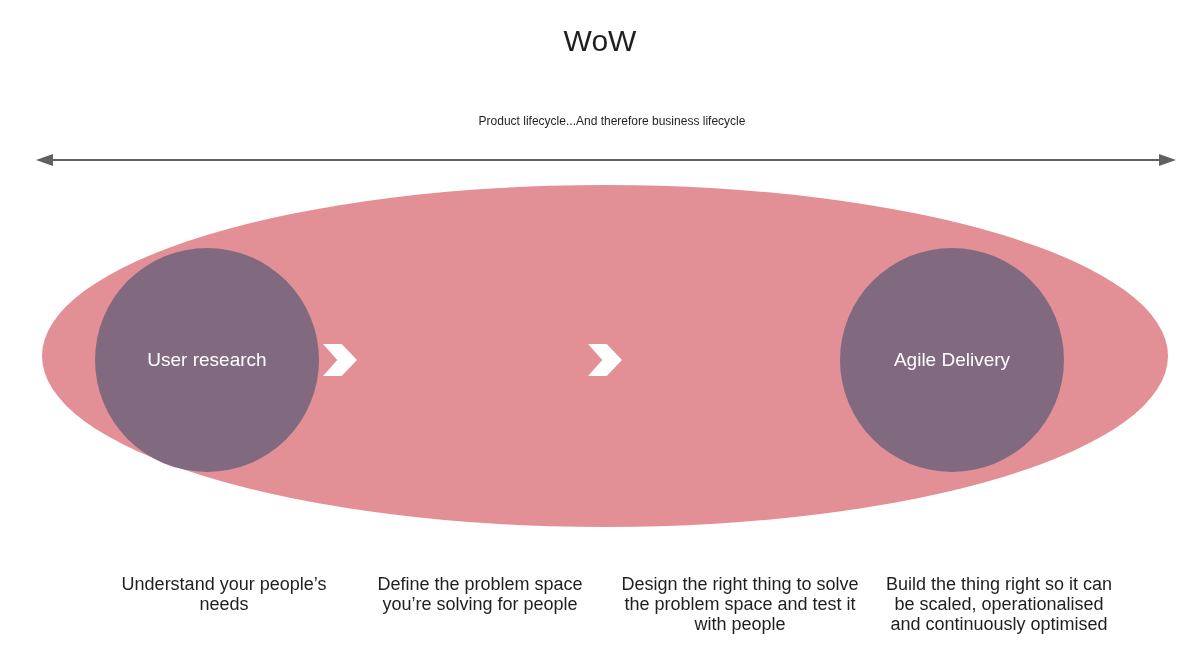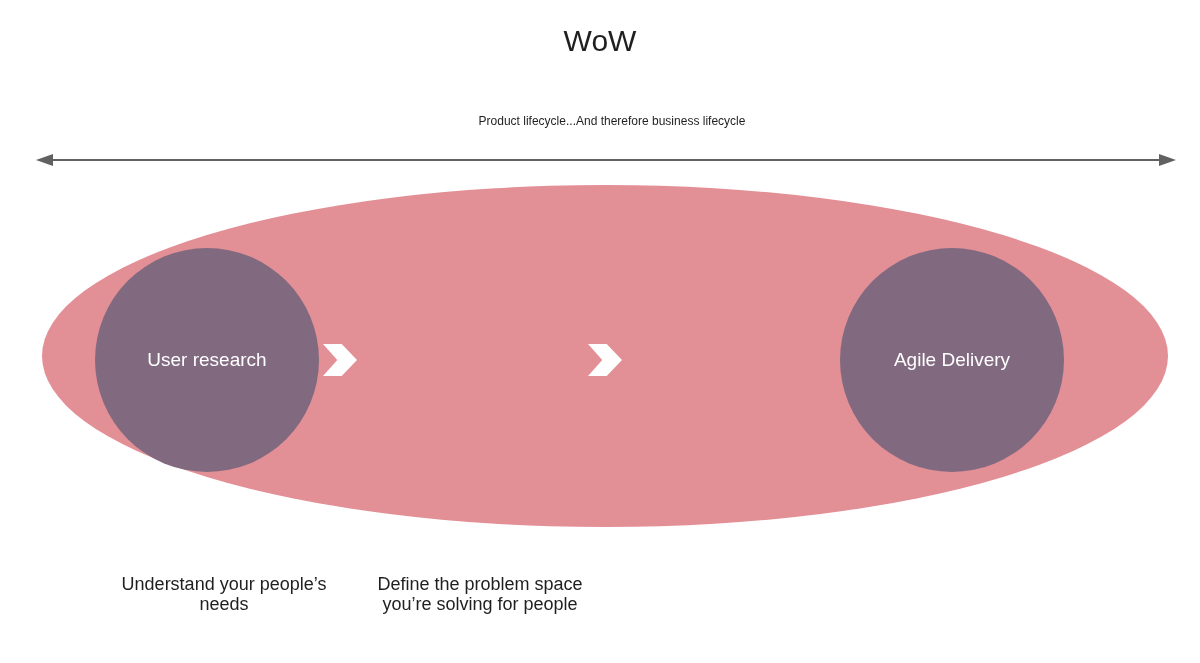--- a/index.html
+++ b/index.html
@@ -129,14 +129,20 @@
   <div class="chevron ch3"></div>
 
   <div class="stage-circle c4">
     <span class="stage-label">Agile Delivery</span>
   </div>
 
   <div class="stage-desc d1">Understand your people’s
 needs</div>
   <div class="stage-desc d2">Define the problem space
 you’re solving for people</div>
+  <div class="stage-desc d3">Design the right thing to solve
+the problem space and test it
+with people</div>
+  <div class="stage-desc d4">Build the thing right so it can
+be scaled, operationalised
+and continuously optimised</div>
 
 </div>
 
 </body></html>

